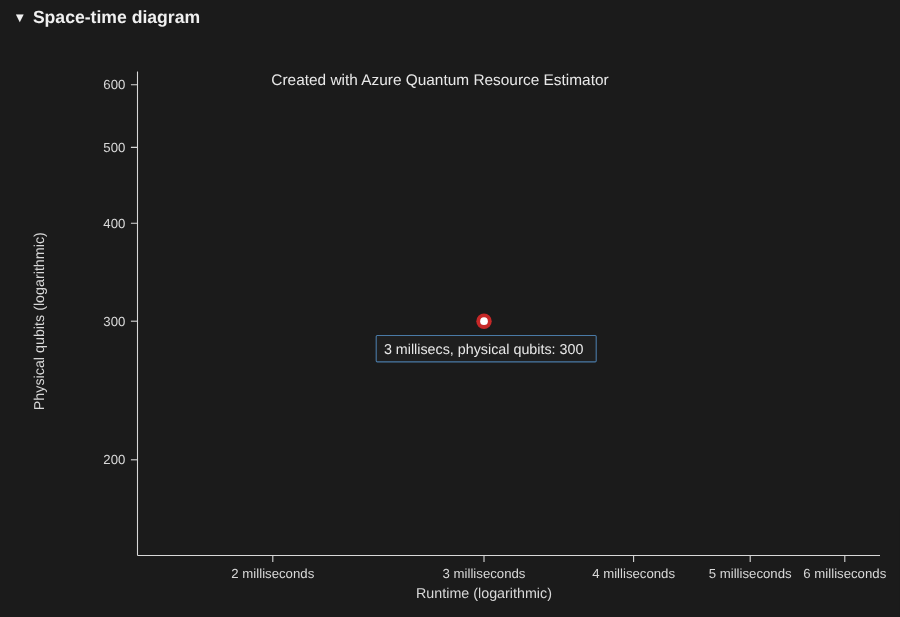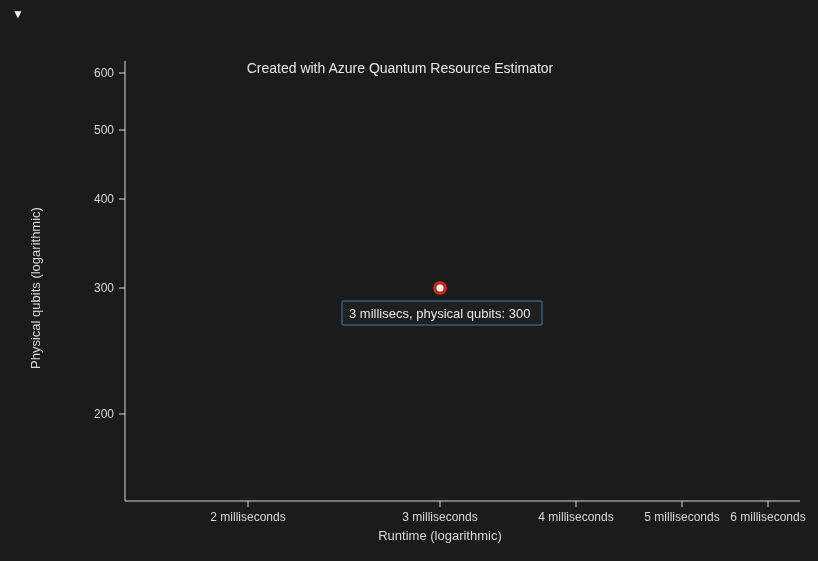--- a/index.html
+++ b/index.html
@@ -42,20 +42,21 @@
     .tooltip-box { fill: #1f1f1f; stroke: #4a7aa6; stroke-width: 1; }
     .tooltip-text { fill: #e8e8e8; font-size: 13px; }
     .point-outer { fill: #c62828; }
     .point-inner { fill: #ffffff; }
   </style>
 </head>
 <body>
 
 <div class="header">
   <span class="tri">▼</span>
+  <span>Space-time diagram</span>
 </div>
 
 <div class="chart-wrap">
   <svg width="818" height="525">
 
     <line x1="125" y1="33" x2="125" y2="473" class="axis-line"></line>
 
     <line x1="125" y1="473" x2="800" y2="473" class="axis-line"></line>
 
     <g>

